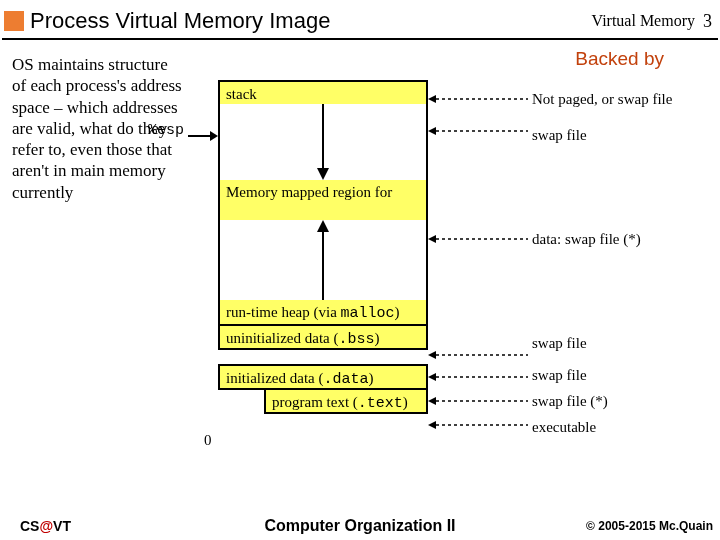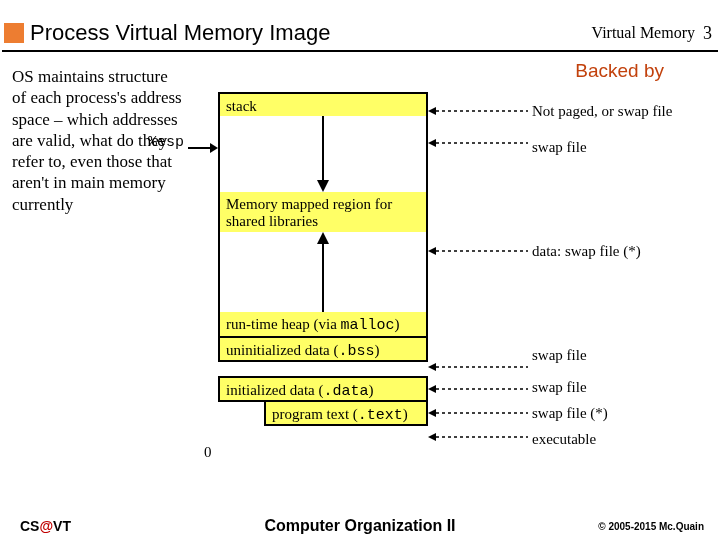--- a/index.html
+++ b/index.html
@@ -7,21 +7,21 @@
     width: 720px;
     height: 540px;
     font-family: "Times New Roman", Times, serif;
     background: #fff;
     position: relative;
     overflow: hidden;
   }
   .header {
     display: flex;
     align-items: center;
-    padding: 20px 8px 2px 4px;
+    padding: 8px 8px 2px 4px;
   }
   .header-square {
     width: 20px;
     height: 20px;
     background: #ed7d31;
     margin-right: 6px;
     flex-shrink: 0;
   }
   .title {
     font-size: 22px;
@@ -145,23 +145,23 @@
   .footer .cs .at { color: #c00000; }
   .footer .course {
     position: absolute;
     left: 50%;
     transform: translateX(-50%);
     font-weight: bold;
     font-size: 16px;
   }
   .footer .copy {
     margin-left: auto;
-    margin-right: 16px;
+    margin-right: 7px;
     font-weight: bold;
-    font-size: 10px;
+    font-size: 12px;
   }
 </style>
 </head>
 <body>
 
 <div class="header">
   <div class="header-square"></div>
   <div class="title">Process Virtual Memory Image</div>
   <div class="header-right">
     <span>Virtual Memory</span>
@@ -187,21 +187,20 @@
       <span>stack</span>
     </div>
     <div class="gap" style="height:76px;">
       <svg width="20" height="76">
         <line x1="10" y1="0" x2="10" y2="66" stroke="#000" stroke-width="2"></line>
         <polygon points="4,64 16,64 10,76" fill="#000"></polygon>
       </svg>
     </div>
     <div class="seg" style="height:44px;">
       <div>Memory mapped region for</div>
-      <div>shared libraries</div>
     </div>
     <div class="gap" style="height:80px; align-items:flex-end;">
       <svg width="20" height="80">
         <polygon points="4,12 16,12 10,0" fill="#000"></polygon>
         <line x1="10" y1="12" x2="10" y2="80" stroke="#000" stroke-width="2"></line>
       </svg>
     </div>
     <div class="seg" style="height:28px;">
       <span>run-time heap (via </span><span class="mono">malloc</span><span>)</span>
     </div>

